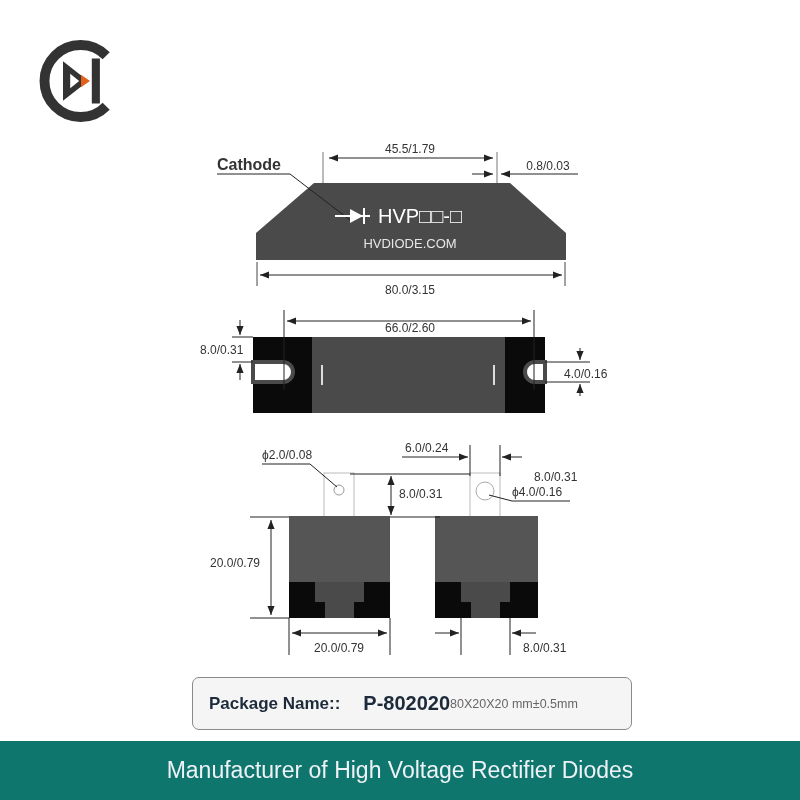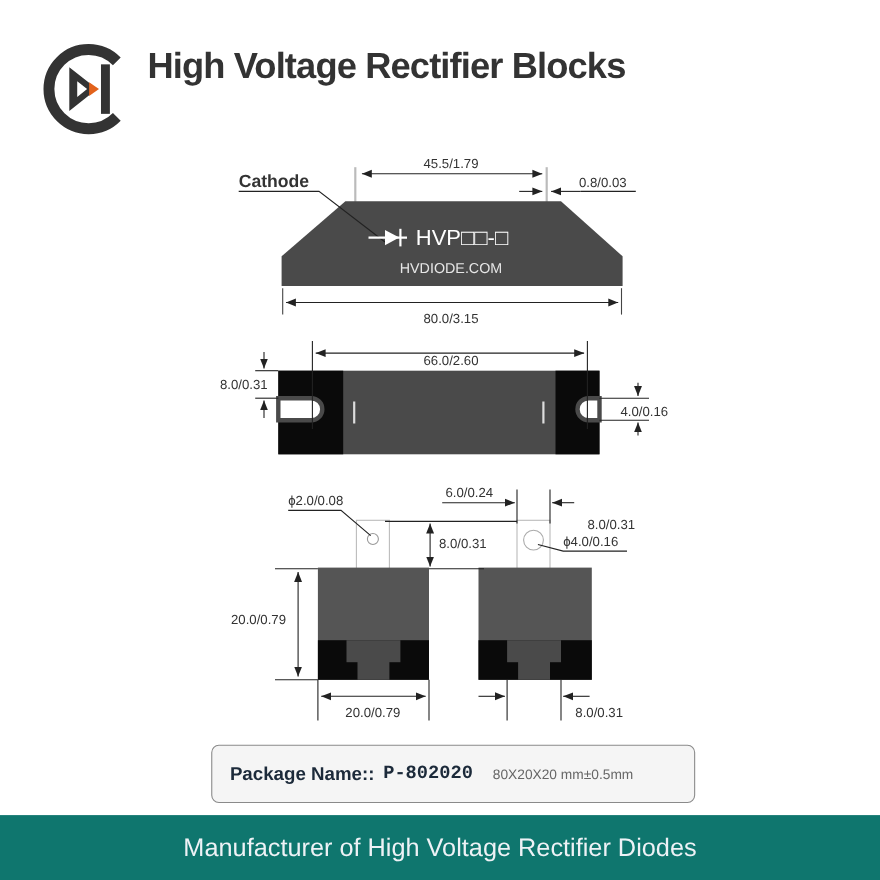--- a/index.html
+++ b/index.html
@@ -6,37 +6,36 @@
   body { width:800px; height:800px; background:#ffffff; position:relative; overflow:hidden;
          font-family:"Liberation Sans", "DejaVu Sans", sans-serif; color:#2f2f2f; }
   .logo { position:absolute; left:36px; top:36px; width:90px; height:90px; }
   .title { position:absolute; left:134px; top:38px; font-family:"Liberation Sans", sans-serif;
            font-weight:bold; font-size:33px; line-height:44px; color:#333333; letter-spacing:-0.8px; }
   svg.drawing { position:absolute; left:0; top:0; }
   .dim { font-family:"Liberation Sans", sans-serif; font-size:12px; fill:#333; }
   .pkg-box { position:absolute; left:192px; top:677px; width:440px; height:53px; border:1.5px solid #8a8a8a;
              border-radius:7px; background:#f5f5f5; box-sizing:border-box; display:flex; align-items:center; padding-left:16px;text-align:right; }
   .pkg-label { font-weight:bold; font-size:17px; color:#1c2a3a; }
-  .pkg-code { font-weight:bold; font-size:17px; color:#1c2a3a; margin-left:8px;font-family:Liberation Mono, monospace; }
-  .pkg-size { font-size:12.5px; color:#666; margin-left:18px; }
+  .pkg-code { font-weight:bold; font-size:20px; color:#1c2a3a; margin-left:23px; }
+  .pkg-size { font-size:12.5px; color:#666; }
   .footer { position:absolute; left:0; top:741px; width:800px; height:59px; background:#0f766e;
             display:flex; align-items:center; justify-content:center; color:#eef2f6; font-size:23px; }
 </style>
 </head>
 <body>
 
 <svg class="logo" viewBox="0 0 100 100">
   <path d="M78 22 A40 40 0 1 0 78 78" fill="none" stroke="#333" stroke-width="11"></path>
   <path d="M30 28 L30 72 L58 50 Z M38 42 L38 58 L48 50 Z" fill="#333" fill-rule="evenodd"></path>
   <polygon points="50,43 50,57 60,50" fill="#e2621b"></polygon>
   <rect x="62" y="25" width="9" height="50" fill="#333"></rect>
 </svg>
 
 <div class="title">
-  <div>High Voltage Rectifier Blocks</div>
 </div>
 
 <svg class="drawing" width="800" height="800" viewBox="0 0 800 800">
   <defs>
     <marker id="ah" viewBox="0 0 10 10" refX="10" refY="5" markerWidth="9" markerHeight="9" orient="auto-start-reverse">
       <path d="M0,1 L10,5 L0,9 Z" fill="#222"></path>
     </marker>
   </defs>
 
   <g>

